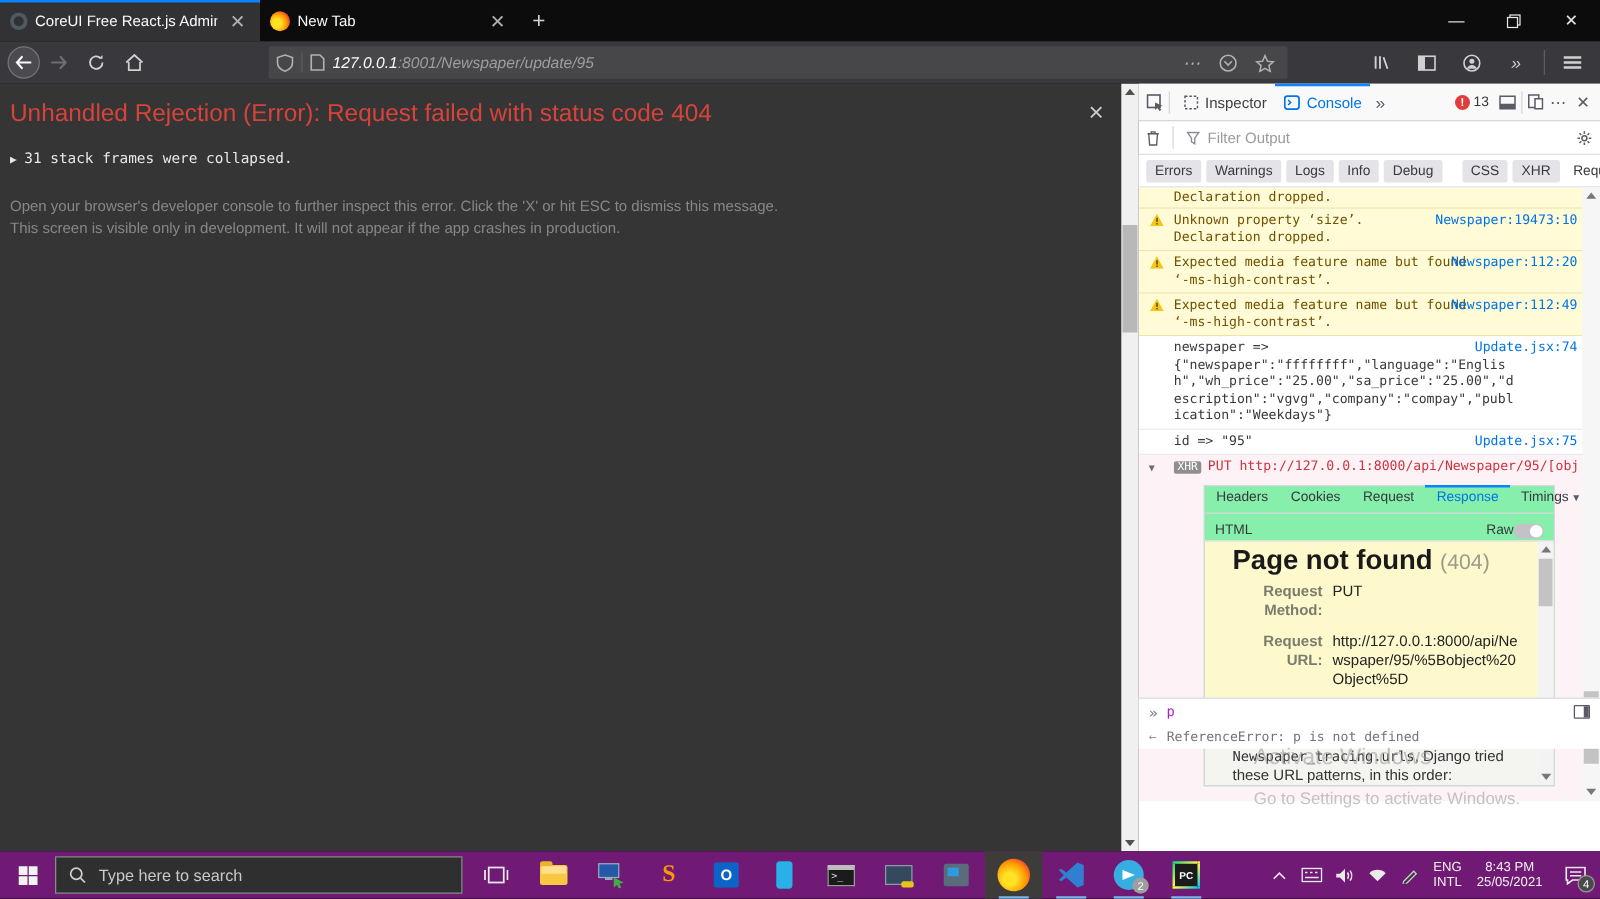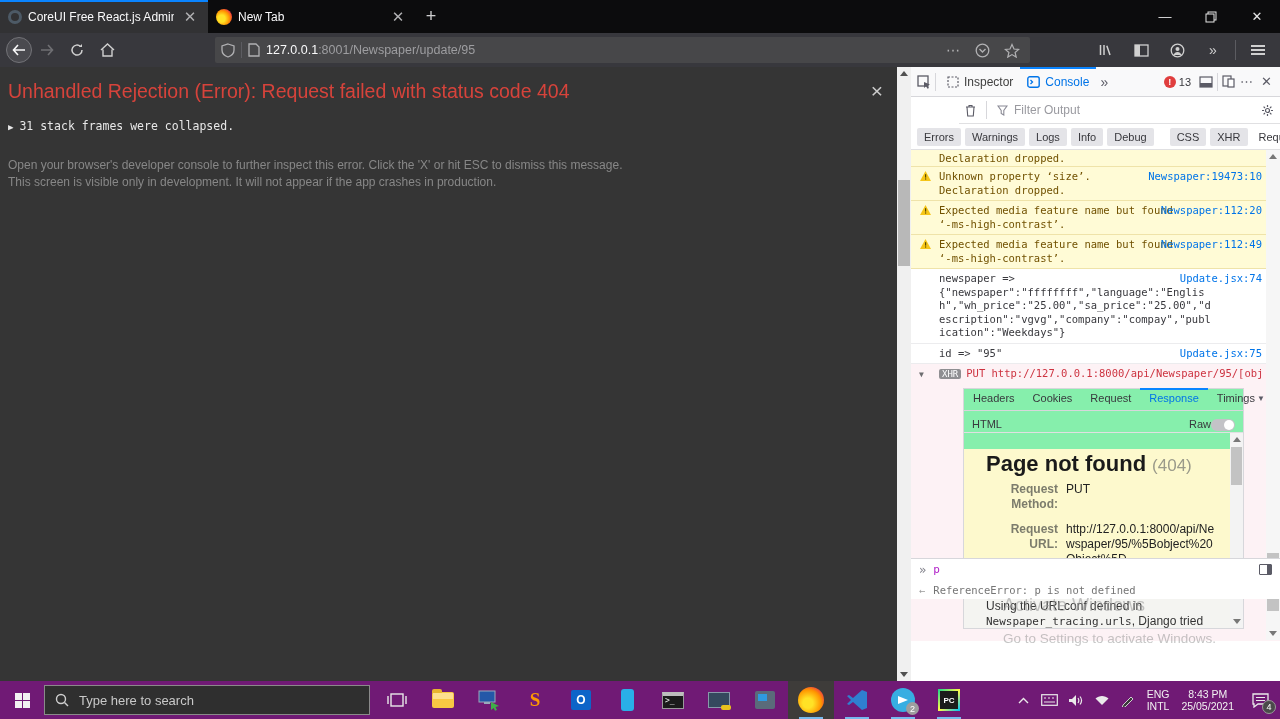--- a/index.html
+++ b/index.html
@@ -15,21 +15,21 @@
   .tab.active::before { content:""; position:absolute; left:0; top:0; right:0; height:2px; background:#0a84ff; }
   .tab .title { flex:1; white-space:nowrap; overflow:hidden; margin:0 6px; }
   .tab .tclose { color:#b1b1b3; font-size:15px; width:20px; text-align:center; cursor:default; }
   .fav-coreui { width:14px; height:14px; border-radius:50%; border:3px solid #4d5a66; background:transparent; }
   .fav-fx { width:16px; height:16px; border-radius:50%; background:radial-gradient(circle at 35% 60%, #ffe226 0 25%, #ff9500 55%, #e3046e 90%); }
   .newtab-btn { width:30px; height:33px; color:#d0d0d0; font-size:18px; display:flex; align-items:center; justify-content:center; }
   .wincontrols { margin-left:auto; display:flex; }
   .wc { width:46px; height:33px; display:flex; align-items:center; justify-content:center; color:#e6e6e6; font-size:13px; }
 
   
-  .navbar { position:absolute; left:0; top:33px; width:1280px; height:34px; background:#38383d; display:flex; align-items:center; }
+  .navbar { position:absolute; left:0; top:33px; width:1280px; height:34px; background:#38383d; display:flex; align-items:center;font-style:italic; }
   .nav-btn { width:30px; height:30px; display:flex; align-items:center; justify-content:center; }
   .back-circle { width:26px; height:26px; border-radius:50%; background:#4a4a4f; border:1px solid #737378; display:flex; align-items:center; justify-content:center; margin-left:6px; }
   .urlbar { position:absolute; left:215px; top:4px; width:815px; height:26px; background:#474749; border-radius:2px; display:flex; align-items:center; padding:0 6px; }
   .url-sep { width:1px; height:16px; background:#5c5c61; margin:0 6px; }
   .url-text { font-size:12.5px; margin-left:6px; flex:1; white-space:nowrap; overflow:hidden; }
   .url-host { color:#f9f9fa; }
   .url-rest { color:#9d9da0; }
   .urlbar-right { display:flex; align-items:center; gap:14px; margin-right:4px; color:#b1b1b3; }
   .nav-right { position:absolute; right:0; top:0; height:34px; display:flex; align-items:center; gap:8px; padding-right:8px; }
   .nav-right .nav-btn { width:28px; }
@@ -56,21 +56,21 @@
   .devtools { position:relative; width:369px; height:614px; background:#ffffff; font-family:"Liberation Sans", sans-serif; }
   .dt-toolbar { height:30px; background:#f9f9fa; border-bottom:1px solid #d7d7db; display:flex; align-items:center; padding:0 6px; }
   .dt-tab { height:30px; display:flex; align-items:center; gap:5px; padding:0 7px; font-size:12px; color:#404040; position:relative; }
   .dt-tab.active { color:#0074e8; }
   .dt-tab.active::before { content:""; position:absolute; left:0; top:0; right:0; height:2px; background:#0a84ff; }
   .dt-vsep { width:1px; height:18px; background:#d7d7db; margin:0 4px; }
   .err-badge { display:flex; align-items:center; gap:3px; font-size:11px; color:#38383d; margin-left:auto; }
   .err-dot { width:12px; height:12px; border-radius:50%; background:#e03e3e; color:#fff; font-size:9px; font-weight:bold; display:flex; align-items:center; justify-content:center; }
   .dt-icon { color:#5b5b66; }
 
-  .dt-filterbar { height:27px; display:flex; align-items:center; border-bottom:1px solid #e0e0e2; padding:0 6px; gap:6px;margin-left:48px; }
+  .dt-filterbar { height:27px; display:flex; align-items:center; border-bottom:1px solid #e0e0e2; padding:0 6px; gap:6px; }
   .dt-filterbar input { flex:1; border:none; outline:none; font-size:12px; color:#38383d; background:transparent; }
   .dt-filterbar input::placeholder { color:#9a9aa0; }
 
   .dt-pills { height:26px; display:flex; align-items:center; gap:4px; padding:0 6px; border-bottom:1px solid #e0e0e2; background:#fff; }
   .pill { background:#e4e4e8; border-radius:2px; padding:3px 7px; font-size:11px; color:#38383d; }
   .pill.plain { background:transparent; }
   .pill-sep { width:1px; height:16px; background:#d7d7db; margin:0 4px; }
 
   .dt-output { position:relative; height:491px; overflow:hidden; font-family:"DejaVu Sans Mono", monospace; font-size:10.5px; }
   .crow { position:relative; padding:3px 18px 3px 28px; line-height:13.5px; }
@@ -89,21 +89,21 @@
   .net-tabs { height:22px; display:flex; align-items:center; border-bottom:1px solid #d7d7db; font-size:11px; color:#38383d; }
   .net-tab { padding:0 9px; height:22px; display:flex; align-items:center; position:relative; }
   .net-tab.active { color:#0074e8; }
   .net-tab.active::before { content:""; position:absolute; left:0; top:0; right:0; height:2px; background:#0a84ff; }
   .net-dd { margin-left:auto; margin-right:6px; color:#5b5b66; font-size:8px; }
   .net-subrow { height:22px; display:flex; align-items:flex-end; border-bottom:1px solid #e0e0e2; font-size:11px; color:#38383d; padding:0 8px; }
   .raw-wrap { margin-left:auto; display:flex; align-items:center; gap:0;padding-left:36px; }
   .toggle { width:24px; height:12px; border-radius:6px; background:#c3c3c7; position:relative; }
   .toggle .knob { position:absolute; right:1px; top:1px; width:10px; height:10px; border-radius:50%; background:#fff; }
   .net-body { position:relative; height:195px; overflow:hidden; }
-  .django-yellow { position:relative; height:142px; background:#fdf9cd; padding:8px 24px 0 22px;margin-top:16px; }
+  .django-yellow { position:relative; height:142px; background:#fdf9cd; padding:8px 24px 0 22px; }
   .dj-h1 { font-size:22px; font-weight:bold; color:#1a1a1a; }
   .dj-h1 .code { font-size:17px; font-weight:normal; color:#9a9a8a; margin-left:6px; }
   .dj-row { display:flex; margin-top:10px; font-size:12px; line-height:15px; }
   .dj-label { width:72px; min-width:72px; text-align:right; font-weight:bold; color:#7c7c6c; margin-right:8px; }
   .dj-val { color:#222; width:178px; word-break:break-all; }
   .django-grey { height:53px; background:#f4f4f1; border-top:1px solid #e4e4da; padding:7px 24px 0 22px; font-size:12px; line-height:15px; color:#333; }
   .django-grey .mono { font-family:"DejaVu Sans Mono", monospace; font-size:11px; }
   .net-sb { position:absolute; right:0; top:0; width:13px; height:195px; background:#f3f3f3; }
   .net-sb .thumb { position:absolute; left:1px; top:14px; width:11px; height:38px; background:#c3c3c3; }
 

